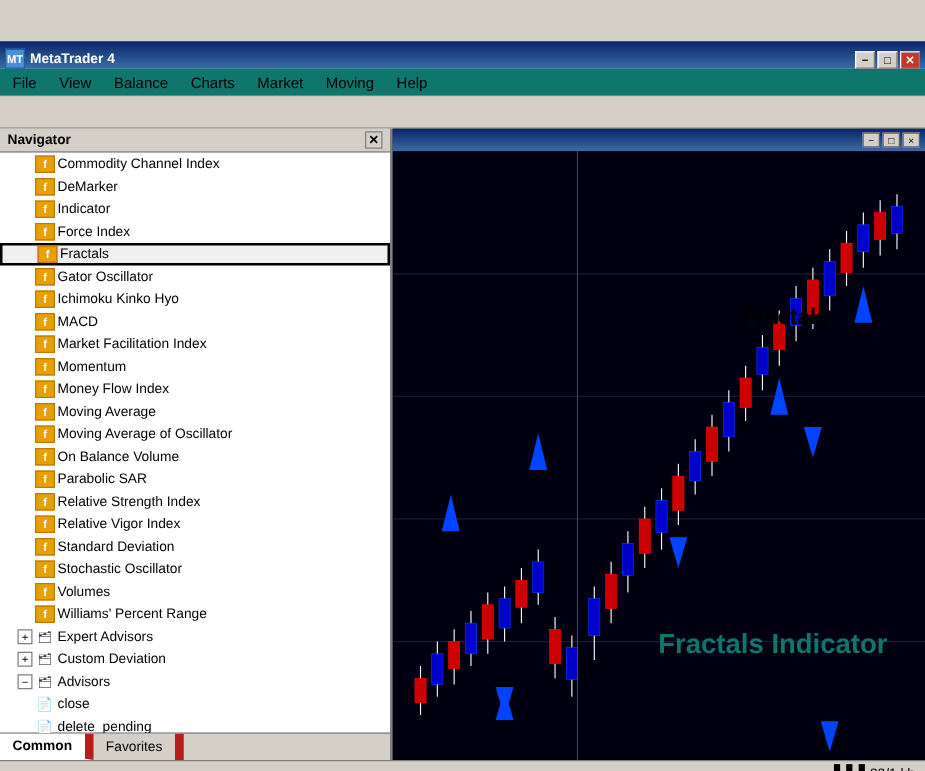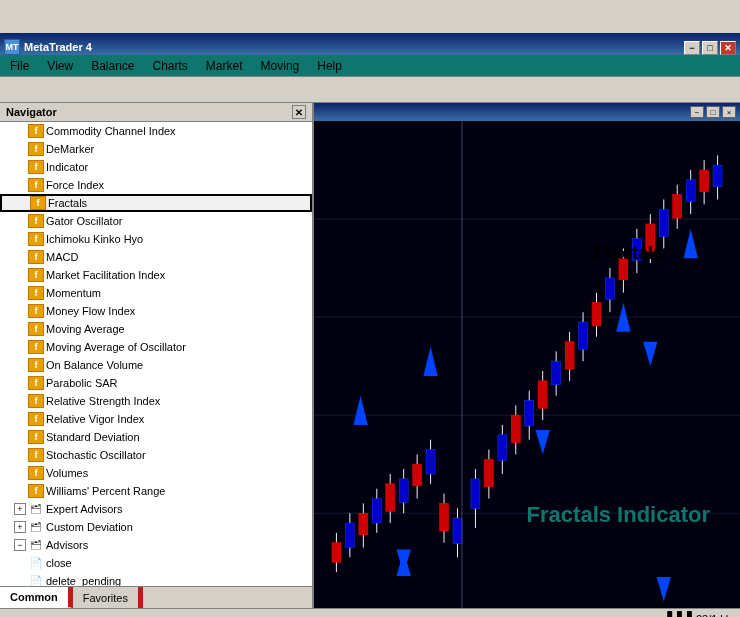--- a/index.html
+++ b/index.html
@@ -185,21 +185,21 @@
 
     
     .nav-tabs {
       border-top: 1px solid #808080;
       display: flex;
       background: #d4d0c8;
       height: 22px;
     }
     .nav-tab {
       padding: 2px 10px;
-      border-right: 5px solid #b91c1c;
+      border-right: 7px solid #b91c1c;
       cursor: pointer;
       font-size: 11px;
       display: flex;
       align-items: center;
       background: #d4d0c8;
     }
     .nav-tab.active {
       background: #ffffff;
       border-bottom: 1px solid white;
       font-weight: bold;

